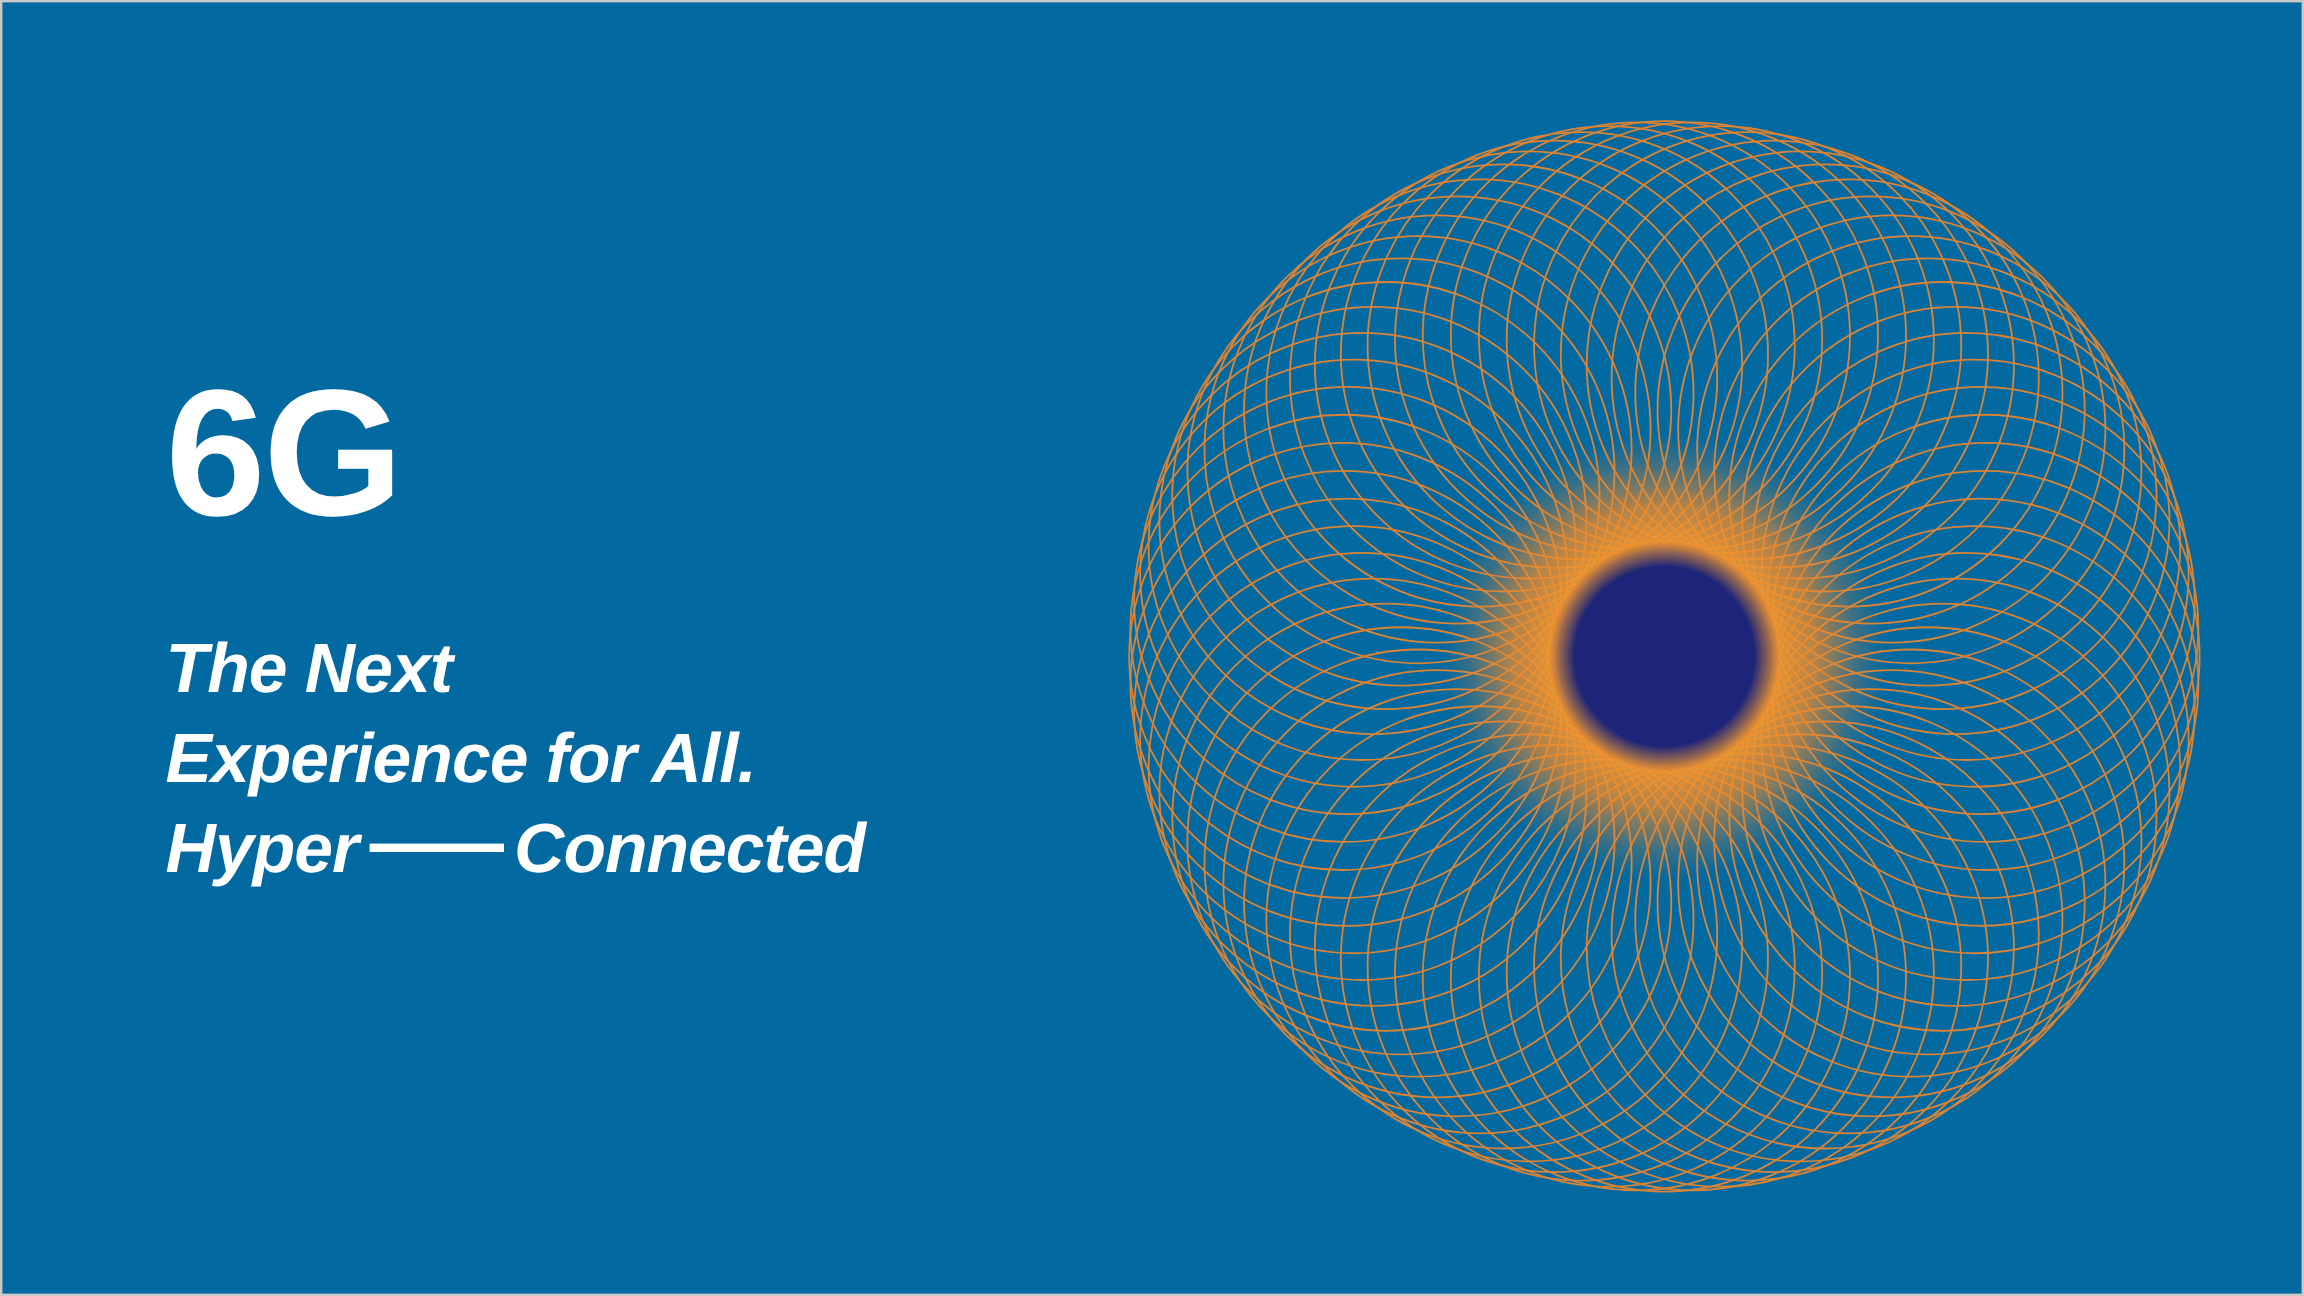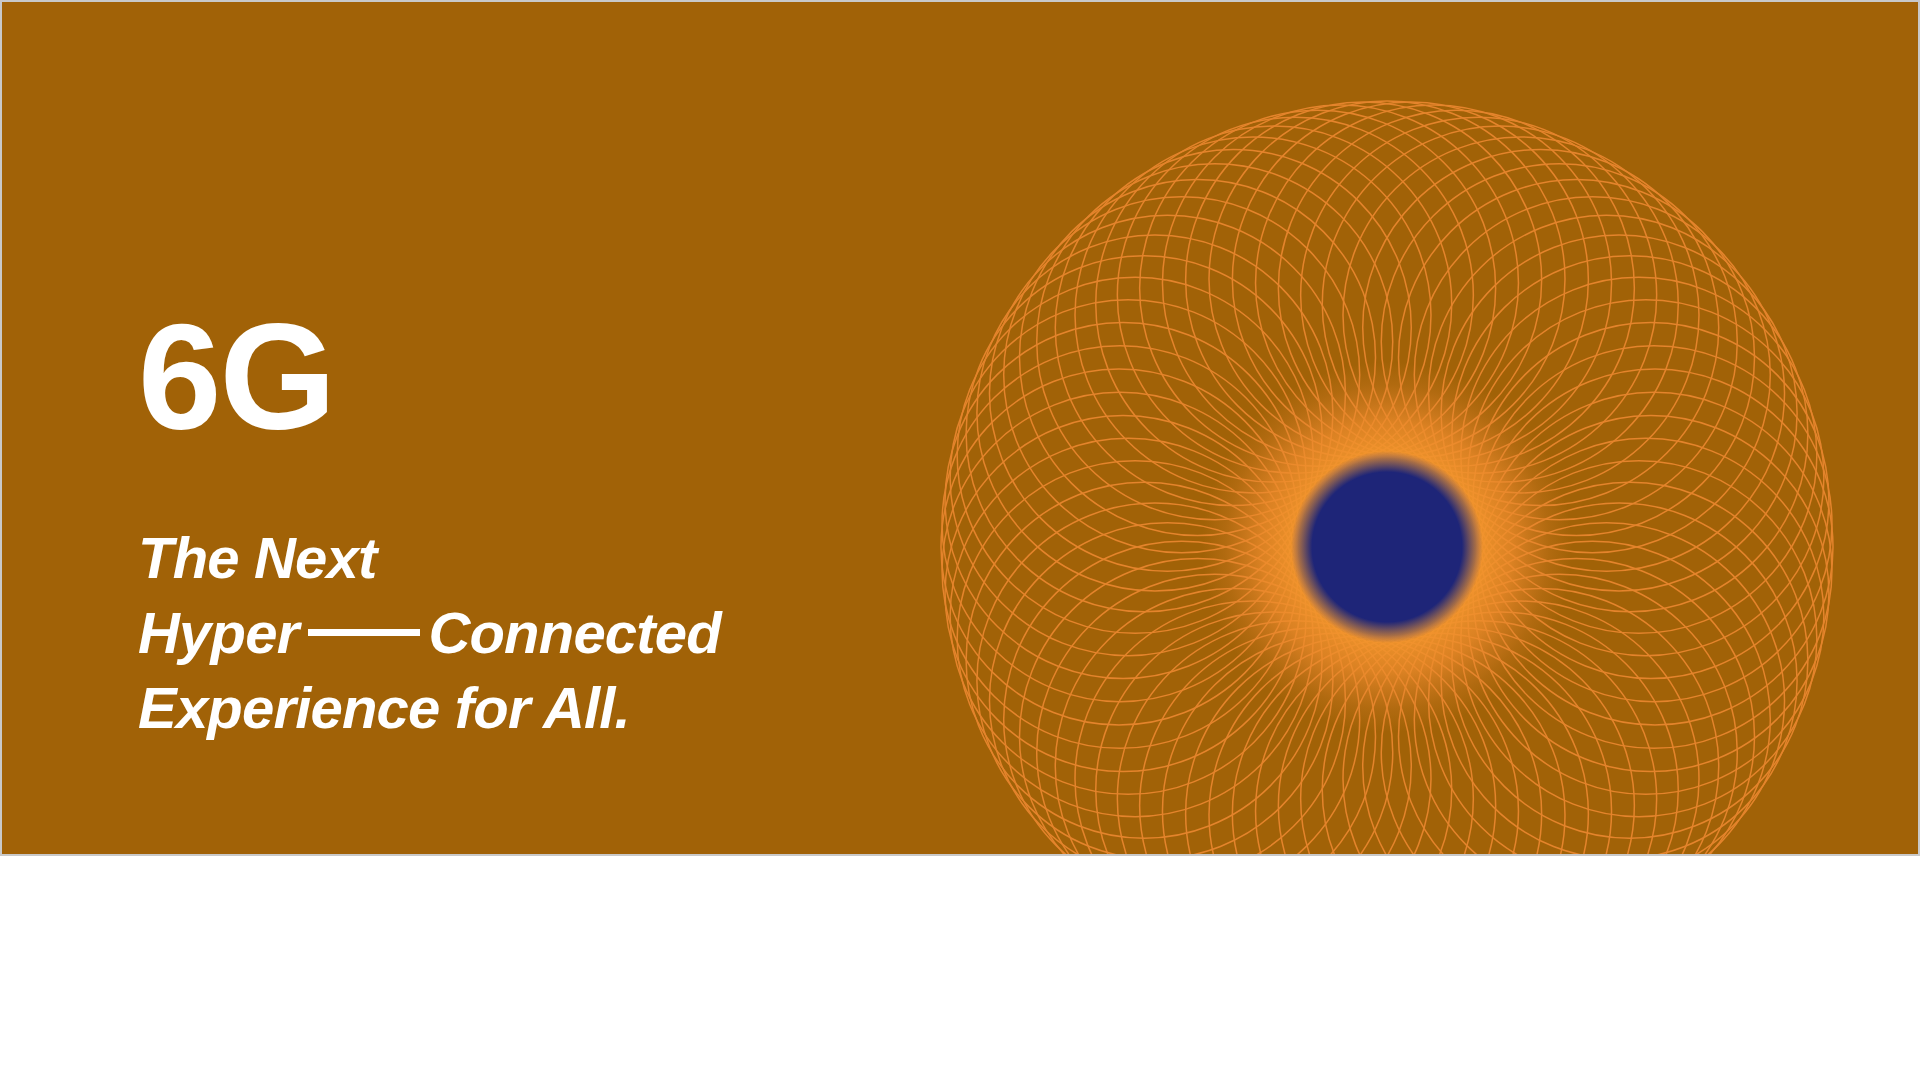--- a/index.html
+++ b/index.html
@@ -11,22 +11,22 @@
   body {
     width: 1920px;
     height: 1080px;
     overflow: hidden;
     font-family: "Liberation Sans", sans-serif;
   }
 
   #stage {
     position: relative;
     width: 1920px;
-    height: 856px;
-    background: #a16207;
+    height: 1080px;
+    background: #0369a1;
     overflow: hidden;
     box-sizing: border-box;
     border: 2px solid #c9c9c9;
   }
 
   
   #text-block {
     position: absolute;
     left: 136px;
     top: 300px;
@@ -80,22 +80,22 @@
 <body>
 
 <div id="stage">
 
   <div id="text-block">
 
     <div id="headline">6G</div>
 
     <div id="tagline">
       <span class="tag-line">The Next</span>
+      <span class="tag-line">Experience for All.</span>
       <span class="tag-line"><span>Hyper</span><span class="rule"></span><span>Connected</span></span>
-      <span class="tag-line">Experience for All.</span>
     </div>
 
   </div>
 
   <div id="spiro-wrap">
     <svg id="spiro" viewBox="0 0 920 920" xmlns="http://www.w3.org/2000/svg">
       <defs>
         <radialGradient id="coreGlow" cx="50%" cy="50%" r="50%">
           <stop offset="0%" stop-color="#F9A62F" stop-opacity="1"></stop>
           <stop offset="42%" stop-color="#F59A2E" stop-opacity="1"></stop>

